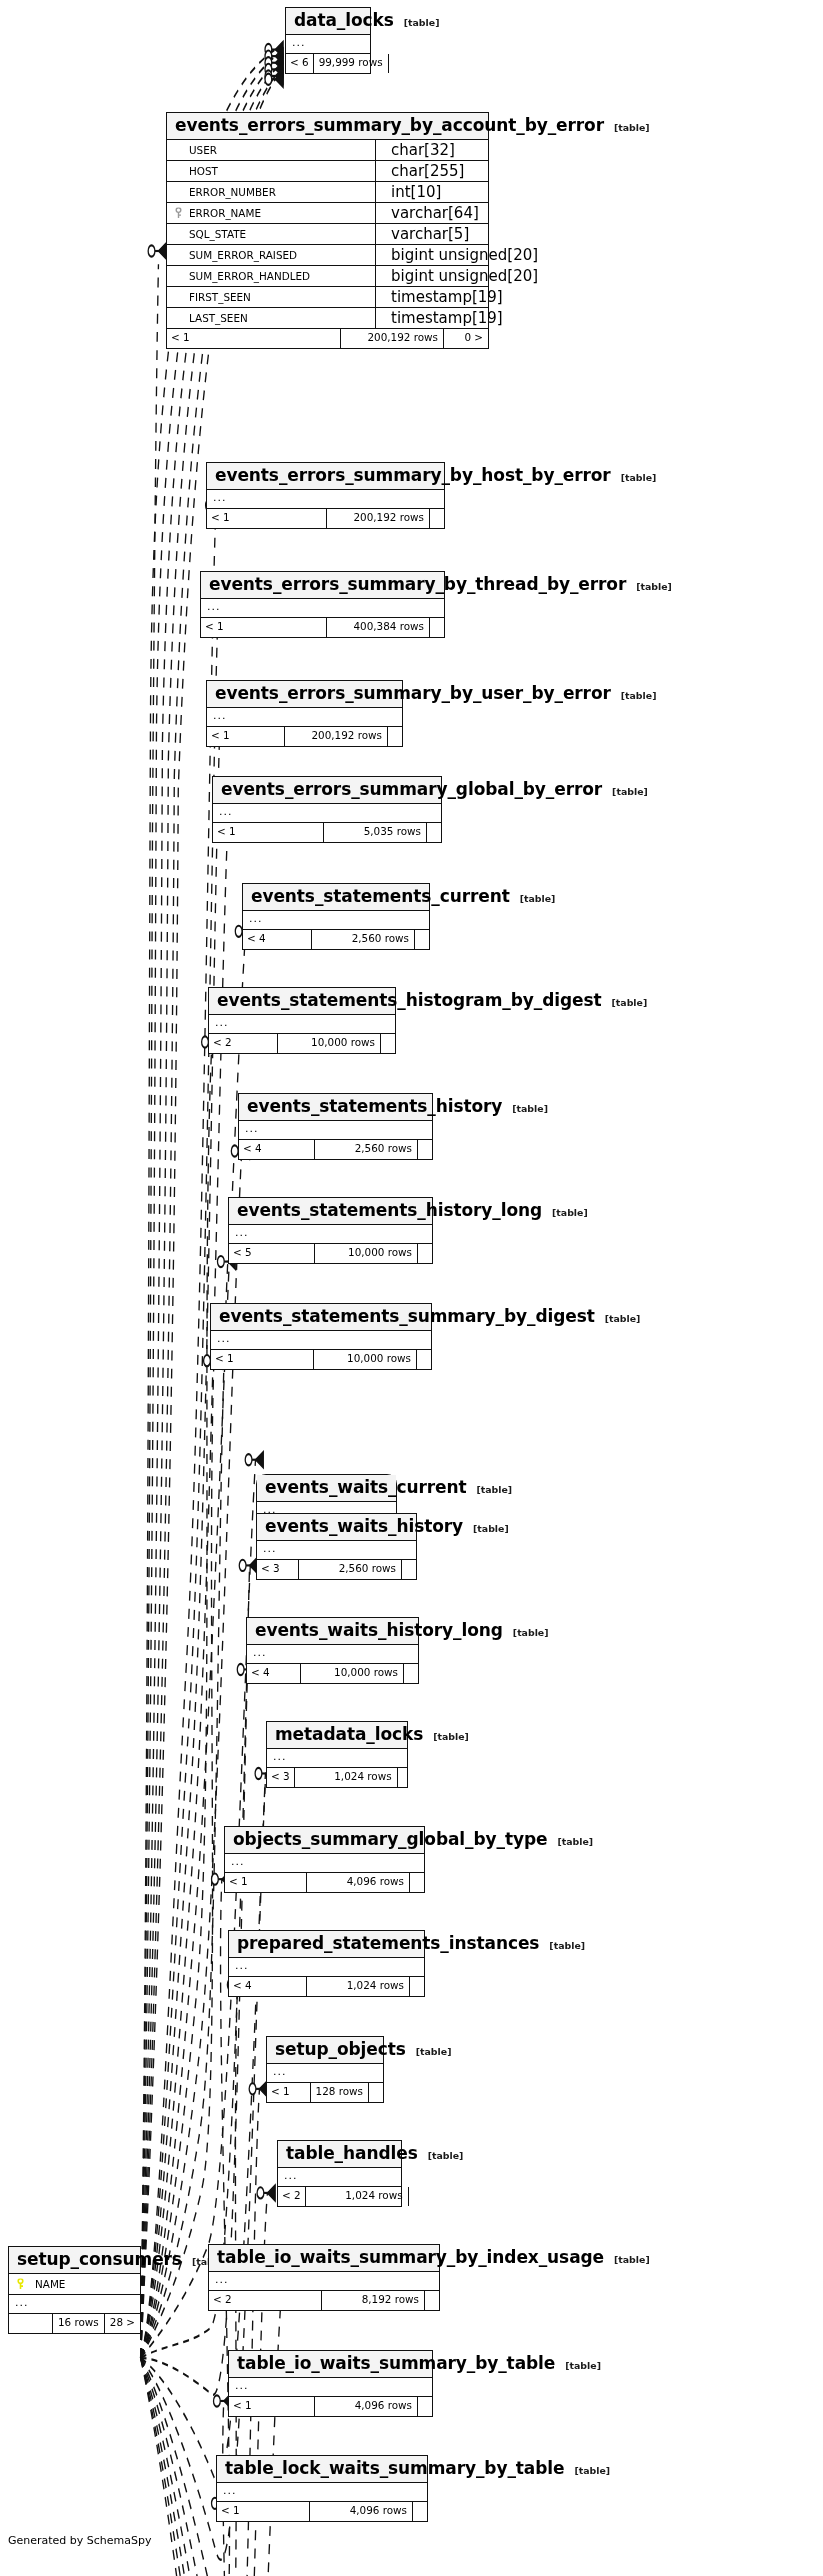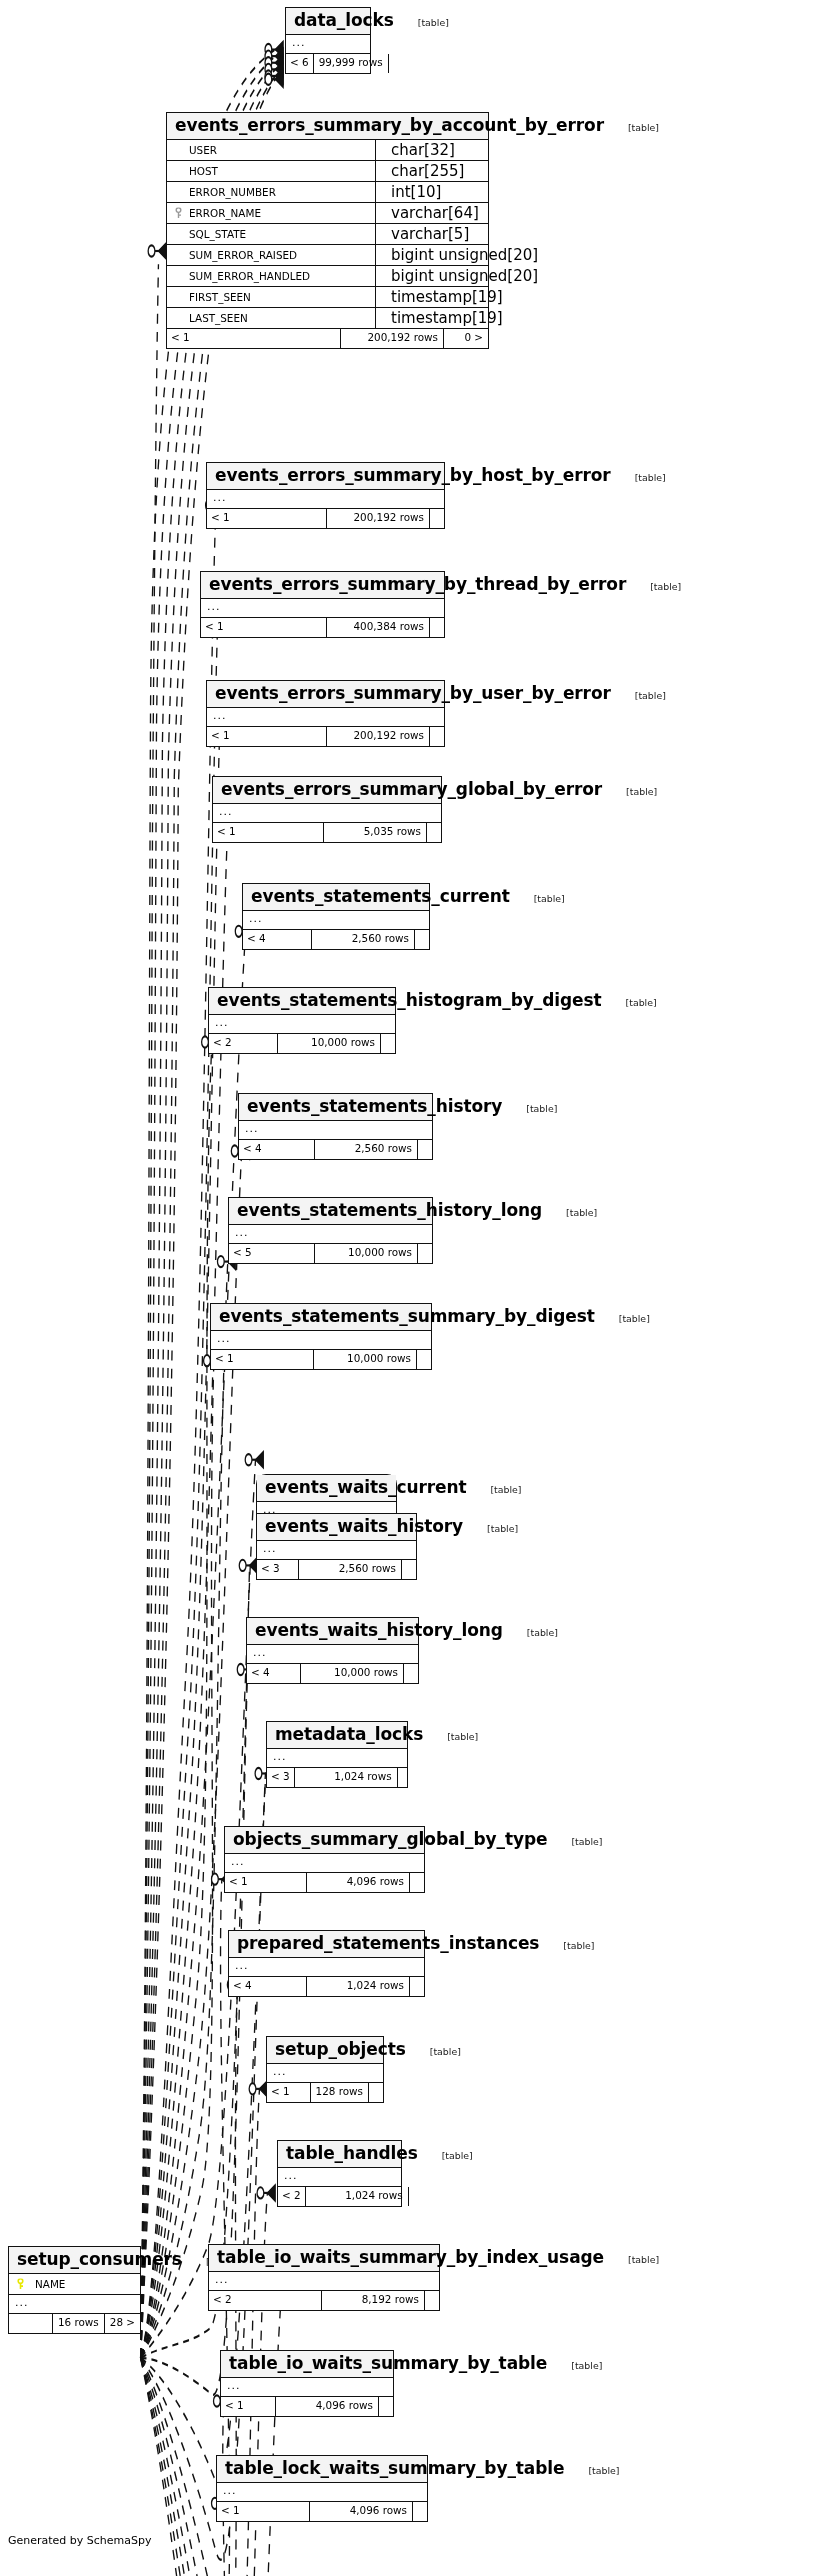--- a/index.html
+++ b/index.html
@@ -43,23 +43,23 @@
     padding: 4px 6px 5px 8px;
     white-space: nowrap;
   }
   .node .tname {
     font-weight: bold;
     font-size: 17px;
     letter-spacing: -0.1px;
   }
   .node .ttag {
     font-size: 9.4px;
-    font-weight: normal;
+    font-weight: bold;
     color: #1a1a1a;
-    padding-left: 24px;
+    padding-left: 10px;
   }
   .node .ellipsis-row {
     padding: 2px 6px 7px 6px;
     height: 19px;
     font-size: 11px;
     color: #000;
     border-bottom: 1.4px solid #111111;
     letter-spacing: 1px;
   }
   .node .footer {
@@ -316,21 +316,21 @@
       <span class="ttag">[table]</span>
     </div>
     <div class="ellipsis-row">...</div>
     <div class="footer">
       <span class="fl">&lt; 1</span>
       <span class="fm wide">400,384 rows</span>
       <span class="fr"></span>
     </div>
   </div>
 
-  <div class="node" style="left: 206px; top: 680px; width: 239px;">
+  <div class="node" style="left: 206px; top: 680px; width: 197px;">
     <div class="thead">
       <span class="tname">events_errors_summary_by_user_by_error</span>
       <span class="ttag">[table]</span>
     </div>
     <div class="ellipsis-row">...</div>
     <div class="footer">
       <span class="fl">&lt; 1</span>
       <span class="fm wide">200,192 rows</span>
       <span class="fr"></span>
     </div>
@@ -524,21 +524,21 @@
       <span class="ttag">[table]</span>
     </div>
     <div class="ellipsis-row">...</div>
     <div class="footer">
       <span class="fl">&lt; 2</span>
       <span class="fm wide">8,192 rows</span>
       <span class="fr"></span>
     </div>
   </div>
 
-  <div class="node" style="left: 220px; top: 2350px; width: 174px;">
+  <div class="node" style="left: 228px; top: 2350px; width: 205px;">
     <div class="thead">
       <span class="tname">table_io_waits_summary_by_table</span>
       <span class="ttag">[table]</span>
     </div>
     <div class="ellipsis-row">...</div>
     <div class="footer">
       <span class="fl">&lt; 1</span>
       <span class="fm wide">4,096 rows</span>
       <span class="fr"></span>
     </div>

